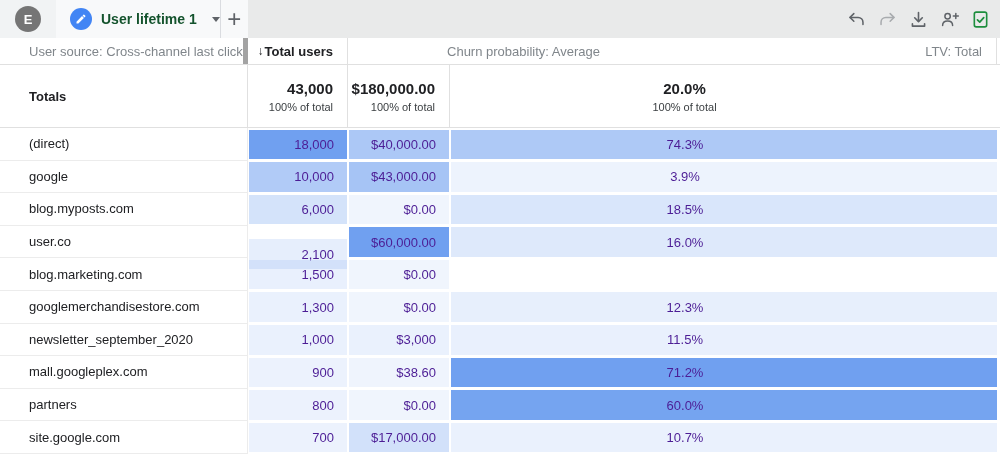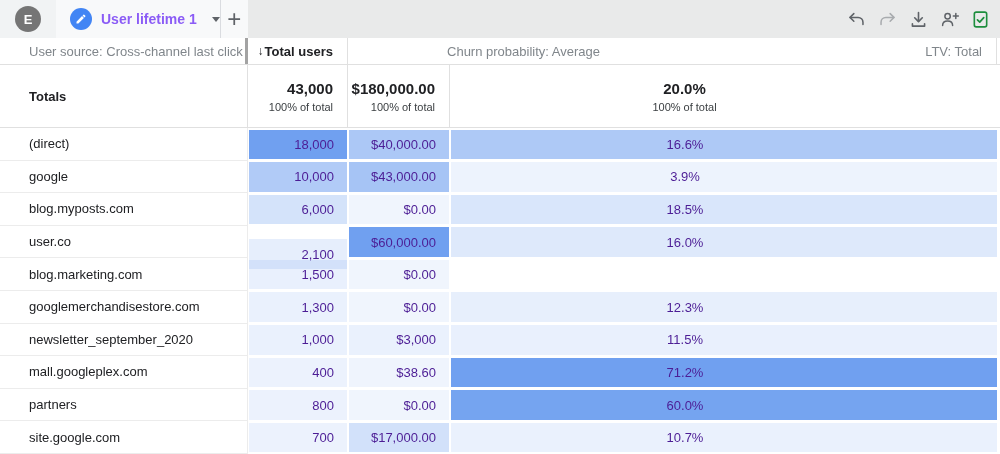--- a/index.html
+++ b/index.html
@@ -7,33 +7,33 @@
     font-family:"Liberation Sans", sans-serif; }
 
   
   .toolbar { height:38px; display:flex; align-items:stretch; position:relative; background:#e9eaea; }
   .avatar-zone { width:56px; background:#f1f3f4; display:flex; align-items:center; justify-content:center; }
   .avatar { width:26px; height:26px; border-radius:50%; background:#757575; color:#fff;
     font-size:13px; font-weight:bold; display:flex; align-items:center; justify-content:center; }
   .tab-zone { width:192px; background:#f8f9fa; display:flex; align-items:stretch; }
   .tab { flex:1; display:flex; align-items:center; gap:9px; padding-left:14px; cursor:pointer; }
   .edit-badge { width:22px; height:22px; border-radius:50%; display:flex; align-items:center; justify-content:center; flex:none; }
-  .tab-title { font-size:14px; color:#8b5cf6; font-weight:bold; white-space:nowrap; }
+  .tab-title { font-size:14px; color:#14532d; font-weight:bold; white-space:nowrap; }
   .caret { width:0; height:0; border-left:4.5px solid transparent; border-right:4.5px solid transparent;
     border-top:5px solid #5f6368; margin-left:6px; }
   .addtab { width:46px; border-left:1px solid #dadce0; display:flex; align-items:center; justify-content:center;
     font-size:24px; font-weight:300; color:#5f6368; cursor:pointer; }
   .tools { position:absolute; right:4px; top:0; height:38px; display:flex; align-items:center; }
   .tool-btn { width:31px; height:38px; display:flex; align-items:center; justify-content:center; cursor:pointer; }
 
   
   .c1w { width:248px; } .c2w { width:100px; } .c3w { width:102px; } .c4w { width:547px; }
   .hdr-row { height:27px; display:flex; background:#fff; border-bottom:1px solid #e0e0e0; }
   .hdr-cell { font-size:13px; color:#80868b; display:flex; align-items:center; }
-  .hdr-source { padding-left:29px; border-right:3px solid #a3a3a3; }
+  .hdr-source { padding-left:29px; border-right:5px solid #a3a3a3; }
   .hdr-users { justify-content:flex-end; padding-right:14px; border-right:1px solid #e0e0e0;
     color:#202124; font-weight:bold; }
   .sort-arrow { font-size:12px; margin-right:1px; color:#202124; }
   .hdr-ltv { justify-content:flex-end; padding-right:14px; border-right:1px solid #e0e0e0; }
   .hdr-churn { justify-content:center; padding-right:196px; }
 
   .totals-row { height:63px; display:flex; background:#fff; border-bottom:1px solid #e0e0e0; }
   .tot-label { padding-left:29px; display:flex; align-items:center; font-size:13px; font-weight:bold;
     color:#202124; border-right:1px solid #e0e0e0; }
   .tot-cell { display:flex; flex-direction:column; justify-content:center; align-items:flex-end;
@@ -142,21 +142,21 @@
   <div id="table-body">
       <div class="data-row">
         <div class="label-cell">(direct)</div>
         <div class="heat-cell users c2w">
           <div class="heat-inner" style="background: rgba(107, 157, 239, 0.97);">18,000</div>
         </div>
         <div class="heat-cell ltv c3w">
           <div class="heat-inner" style="background: rgba(107, 157, 239, 0.56);">$40,000.00</div>
         </div>
         <div class="heat-cell churn c4w">
-          <div class="heat-inner" style="background: rgba(107, 157, 239, 0.55);">16.6%</div>
+          <div class="heat-inner" style="background: rgba(107, 157, 239, 0.55);">74.3%</div>
         </div>
         <div class="right-strip"></div>
       </div>
       <div class="data-row">
         <div class="label-cell">google</div>
         <div class="heat-cell users c2w">
           <div class="heat-inner" style="background: rgba(107, 157, 239, 0.53);">10,000</div>
         </div>
         <div class="heat-cell ltv c3w">
           <div class="heat-inner" style="background: rgba(107, 157, 239, 0.6); padding-left: 22px;">$43,000.00</div>
@@ -224,21 +224,21 @@
           <div class="heat-inner" style="background: rgba(107, 157, 239, 0.14);">$3,000</div>
         </div>
         <div class="heat-cell churn c4w">
           <div class="heat-inner" style="background: rgba(107, 157, 239, 0.15);">11.5%</div>
         </div>
         <div class="right-strip"></div>
       </div>
       <div class="data-row">
         <div class="label-cell">mall.googleplex.com</div>
         <div class="heat-cell users c2w">
-          <div class="heat-inner" style="background: rgba(107, 157, 239, 0.13);">400</div>
+          <div class="heat-inner" style="background: rgba(107, 157, 239, 0.13);">900</div>
         </div>
         <div class="heat-cell ltv c3w">
           <div class="heat-inner" style="background: rgba(107, 157, 239, 0.11);">$38.60</div>
         </div>
         <div class="heat-cell churn c4w">
           <div class="heat-inner" style="background: rgba(107, 157, 239, 0.97);">71.2%</div>
         </div>
         <div class="right-strip"></div>
       </div>
       <div class="data-row">

